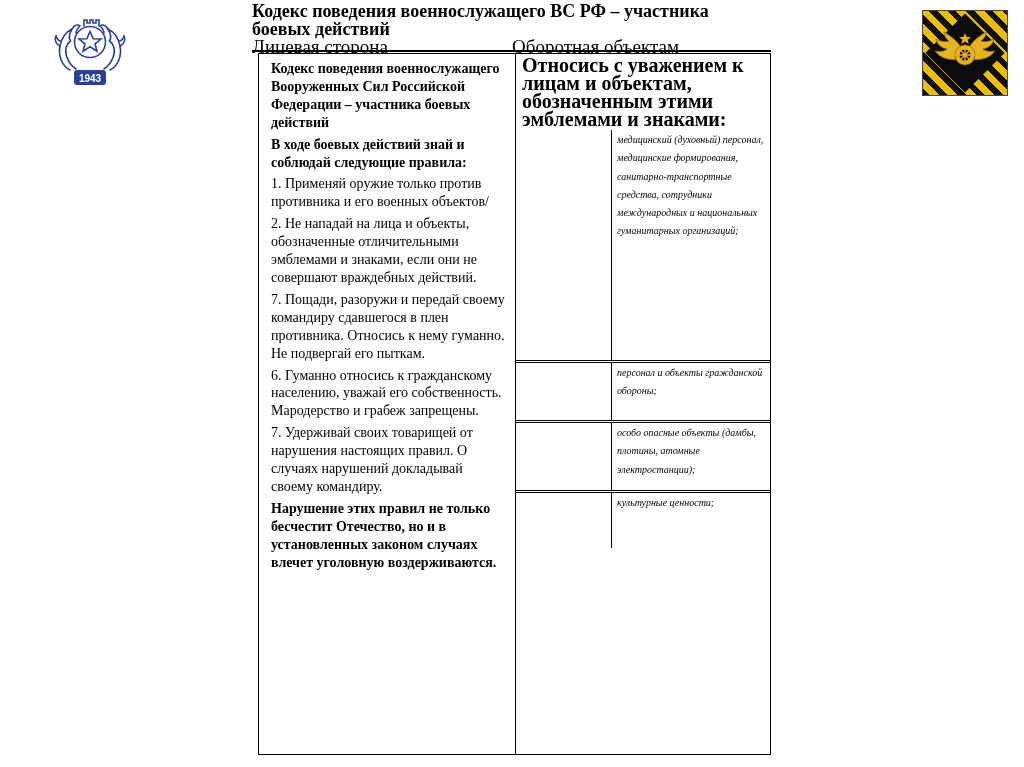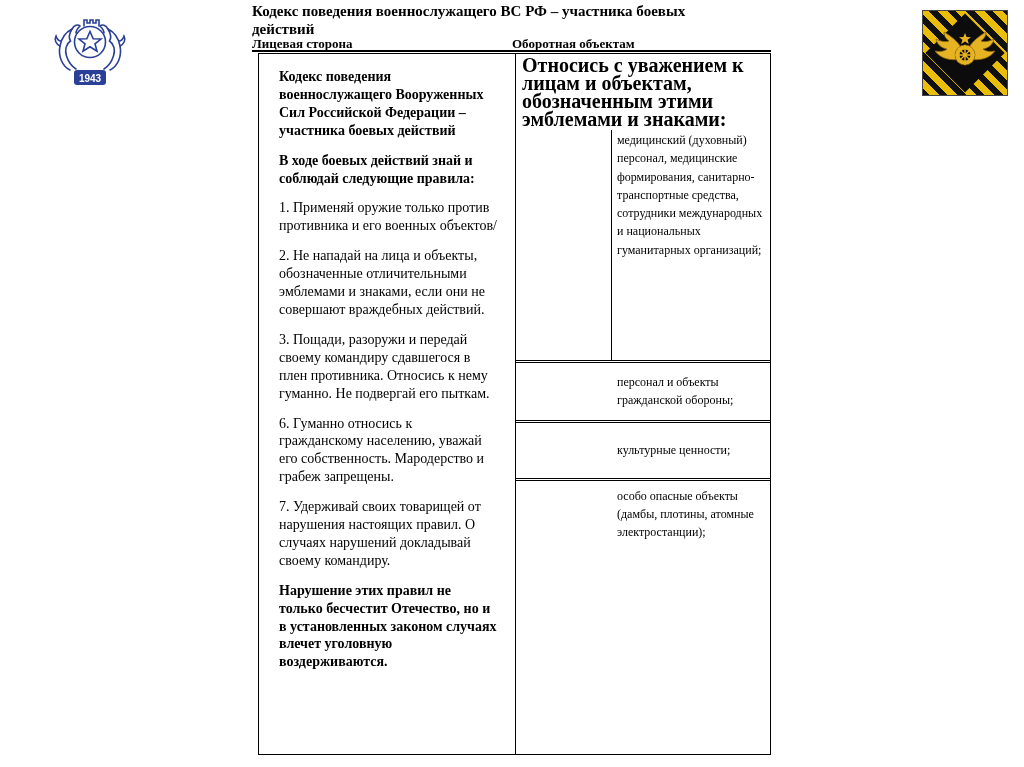--- a/index.html
+++ b/index.html
@@ -21,51 +21,51 @@
   }
   .logo-right .diamond {
     position:absolute; left:15px; top:15px; width:56px; height:56px;
     background:#0c0c0c; transform:rotate(45deg);
   }
   .logo-right svg { position:absolute; left:11px; top:21px; }
 
   
   .slide-title {
     position:absolute; left:252px; top:3px; width:468px;
-    font-weight:bold; font-size:15px; line-height:17.5px;
+    font-weight:bold; font-size:18px; line-height:17.5px;
   }
   .side-labels { position:absolute; left:252px; top:36px; width:519px; height:15px;
-    font-weight:bold; font-size:13px; }
+    font-weight:normal; font-size:19px; }
   .side-labels .front { position:absolute; left:0; top:0; }
   .side-labels .back  { position:absolute; left:260px; top:0; }
   .header-rule { position:absolute; left:252px; top:50px; width:519px; border-top:2px solid #000; }
 
   
   .card-table {
     position:absolute; left:258px; top:53px; width:513px; height:702px;
     border:1.5px solid #000; display:flex; background:#fff;
   }
   .front-cell {
     width:257px; border-right:1.5px solid #000;
     padding:2px 6px 0 8px; font-size:14px; line-height:17.9px;
   }
-  .front-cell p { margin:12px; }
+  .front-cell p { margin:4px; }
   .b  { font-weight:bold; }
   .bi { font-weight:bold; }
 
   .back-cell { flex:1; display:flex; flex-direction:column; }
   .back-header {
     min-height:74px; padding:2px 4px 2px 6px;
     font-weight:bold; font-size:20px; line-height:18px;
   }
   .emblem-rows { flex:1; display:flex; flex-direction:column; }
   .emblem-row { display:flex; }
-  .emblem-row + .emblem-row { border-top:3px double #000;align-items:center; }
+  .emblem-row + .emblem-row { border-top:3px double #000; }
   .emblem-cell { width:96px; border-right:1px solid #000; background:#fff; }
-  .emblem-text { flex:1; padding:1px 2px 2px 5px; font-size:12px; line-height:18.3px; }
+  .emblem-text { flex:1; padding:1px 2px 2px 5px; font-size:10px; line-height:18.3px;font-style:italic; }
   .row-1 { min-height:230px; }
   .row-2 { min-height:60px; }
   .row-3 { min-height:58px; }
   .row-4 { min-height:70px; }
   .row-5 { flex:1; }
 </style>
 </head>
 <body>
 
 <div class="page">
@@ -120,48 +120,48 @@
   </div>
   <div class="header-rule"></div>
 
   <div class="card-table">
 
     <div class="front-cell">
       <p class="b">Кодекс поведения военнослужащего Вооруженных Сил Российской Федерации – участника боевых действий</p>
       <p class="bi">В ходе боевых действий знай и соблюдай следующие правила:</p>
       <p>1. Применяй оружие только против противника и его военных объектов/</p>
       <p>2. Не нападай на лица и объекты, обозначенные отличительными эмблемами и знаками, если они не совершают враждебных действий.</p>
-      <p>3. Пощади, разоружи и передай своему командиру сдавшегося в плен противника. Относись к нему гуманно. Не подвергай его пыткам.</p>
+      <p>7. Пощади, разоружи и передай своему командиру сдавшегося в плен противника. Относись к нему гуманно. Не подвергай его пыткам.</p>
       <p>6. Гуманно относись к гражданскому населению, уважай его собственность. Мародерство и грабеж запрещены.</p>
       <p>7. Удерживай своих товарищей от нарушения настоящих правил. О случаях нарушений докладывай своему командиру.</p>
       <p class="bi">Нарушение этих правил не только бесчестит Отечество, но и в установленных законом случаях влечет уголовную воздерживаются.</p>
     </div>
 
     <div class="back-cell">
       <div class="back-header">Относись с уважением к лицам и объектам, обозначенным этими эмблемами и знаками:</div>
       <div class="emblem-rows">
 
         <div class="emblem-row row-1">
           <div class="emblem-cell"></div>
           <div class="emblem-text">медицинский (духовный) персонал, медицинские формирования, санитарно-транспортные средства, сотрудники международных и национальных гуманитарных организаций;</div>
         </div>
 
         <div class="emblem-row row-2">
           <div class="emblem-cell"></div>
           <div class="emblem-text">персонал и объекты гражданской обороны;</div>
         </div>
 
+        <div class="emblem-row row-4">
+          <div class="emblem-cell"></div>
+          <div class="emblem-text">особо опасные объекты (дамбы, плотины, атомные электростанции);</div>
+        </div>
+
         <div class="emblem-row row-3">
           <div class="emblem-cell"></div>
           <div class="emblem-text">культурные ценности;</div>
-        </div>
-
-        <div class="emblem-row row-4">
-          <div class="emblem-cell"></div>
-          <div class="emblem-text">особо опасные объекты (дамбы, плотины, атомные электростанции);</div>
         </div>
 
 
       </div>
     </div>
 
   </div>
 </div>
 
 </body></html>

